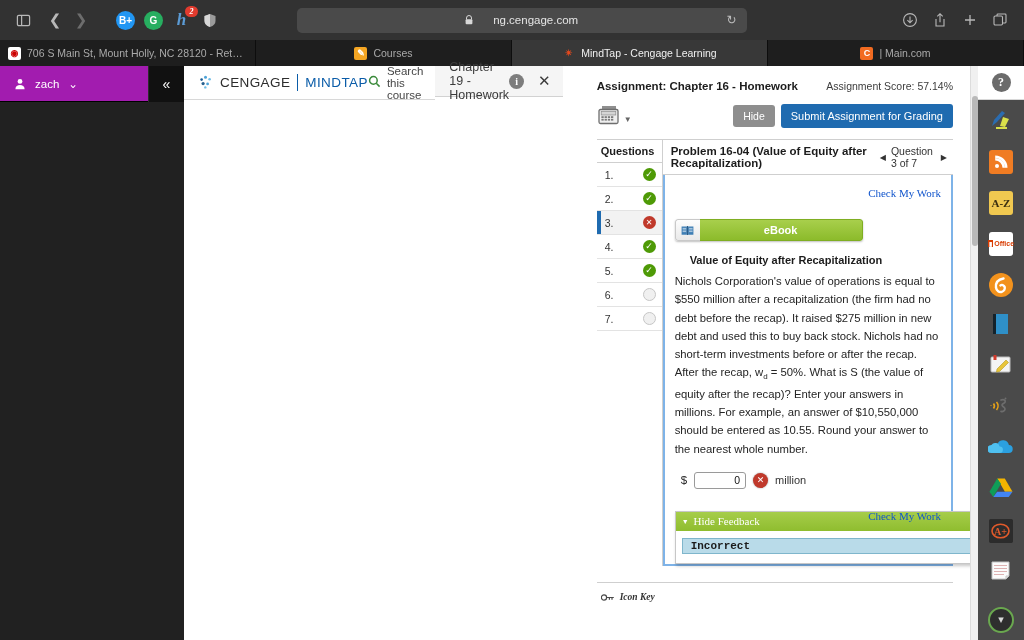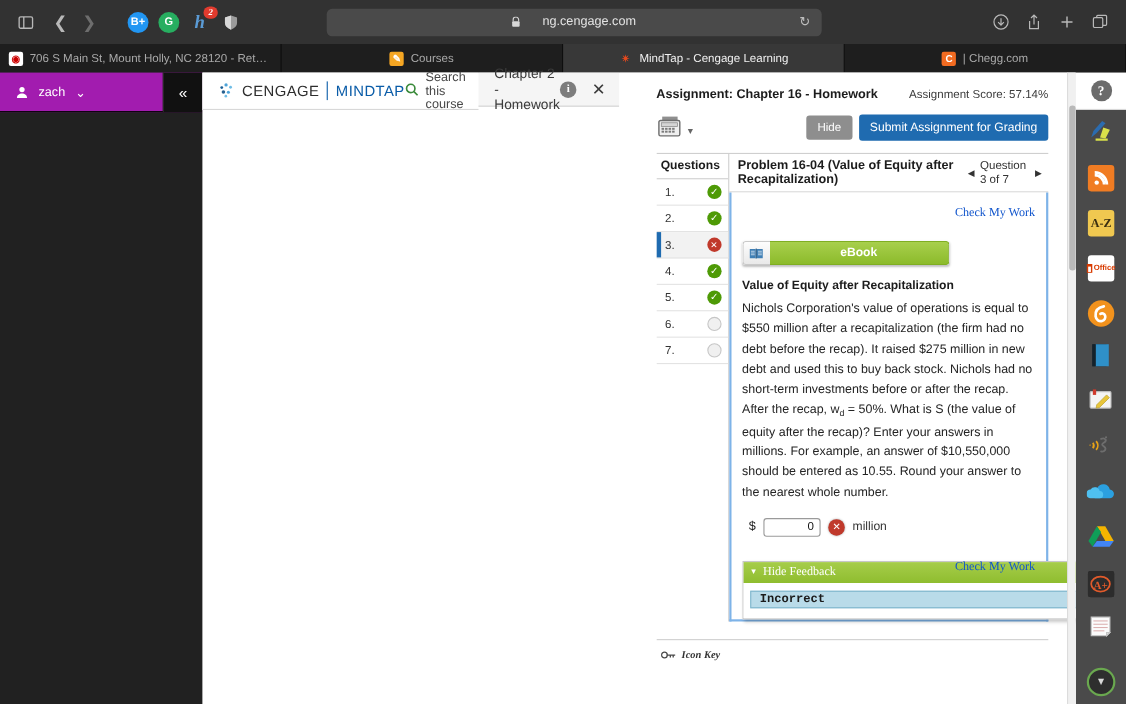--- a/index.html
+++ b/index.html
@@ -232,21 +232,21 @@
     border-radius: 3px 0 0 3px;
   }
   .ebook-main {
     flex: 1; background: linear-gradient(#a8cf4c,#8cbb2b);
     color: #fff; font-size: 11px; font-weight: bold;
     display: flex; align-items: center; justify-content: center;
     border: 1px solid #7fae22; border-left: none;
     border-radius: 0 3px 3px 0;
   }
 
-  .prob-title { font-size: 11px; font-weight: bold; color: #1c1c1c; margin-top: 13px; }
+  .prob-title { font-size: 11px; font-weight: bold; color: #1c1c1c; margin-top: 13px; margin-left: 15px; }
   .prob-text {
     font-size: 11.3px; color: #242424; line-height: 1.62;
     margin-top: 6px; text-align: left;
   }
   .prob-text sub { font-size: 8px; }
 
   .answer-row { display: flex; align-items: center; gap: 7px; margin-top: 14px; padding-left: 6px; }
   .ans-dollar { font-size: 11.5px; color: #222; }
   .ans-input {
     width: 52px; height: 17px; border: 1px solid #9a9a9a;
@@ -423,21 +423,21 @@
   <div class="tab centered">
     <span class="tab-favicon fav-courses">✎</span>
     <span class="tab-label">Courses</span>
   </div>
   <div class="tab active">
     <span class="tab-favicon fav-mindtap" style="color:#e8491d;">✴</span>
     <span class="tab-label">MindTap - Cengage Learning</span>
   </div>
   <div class="tab centered">
     <span class="tab-favicon fav-chegg">C</span>
-    <span class="tab-label">| Chegg.com</span>
+    <span class="tab-label">| Main.com</span>
   </div>
 </div>
 
 <div class="page">
 
   <div class="left-rail">
     <div class="lr-top">
       <span class="lr-user">
         <svg width="12" height="12" viewBox="0 0 12 12">
             <circle cx="6" cy="3.4" r="2.4" fill="#fff"></circle>
@@ -473,21 +473,21 @@
           <svg width="13" height="13" viewBox="0 0 13 13" fill="none" stroke="#3a8a3a" stroke-width="1.5">
               <circle cx="5.4" cy="5.4" r="3.8"></circle>
               <path d="M8.3 8.3l3.3 3.3"></path>
             </svg>
         </span>
         <span>Search this course</span>
       </div>
     </div>
 
     <div class="crumb-bar">
-      <span>Chapter 2 - Homework</span>
+      <span>Chapter 19 - Homework</span>
       <span class="crumb-actions">
         <span class="crumb-info">i</span>
         <span class="crumb-close">✕</span>
       </span>
     </div>
 
     <div class="assign-area">
       <div class="assign-inner">
 
         <div class="assign-top">

